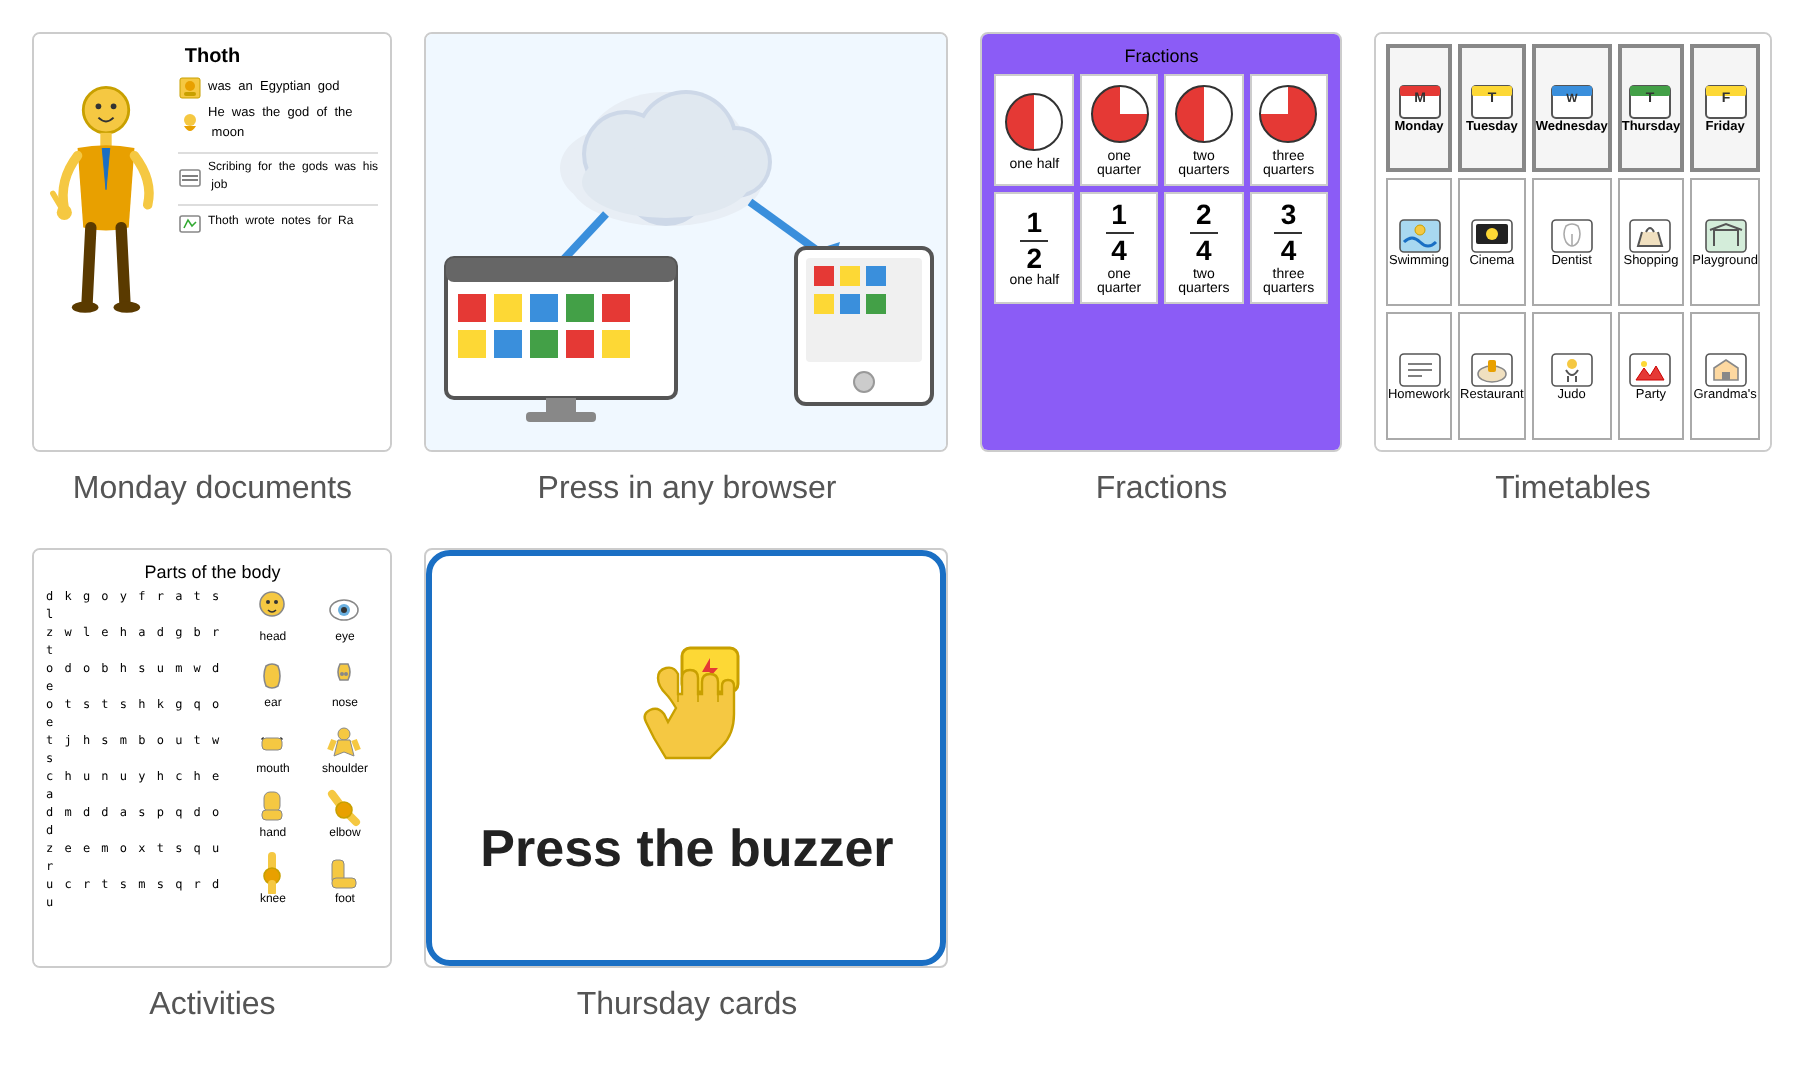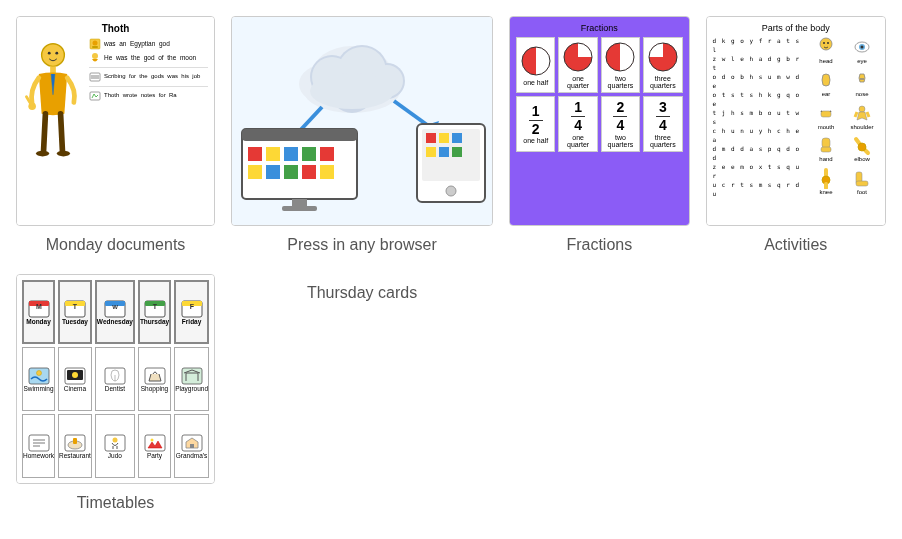--- a/index.html
+++ b/index.html
@@ -386,20 +386,156 @@
               <span>3</span><br>
               <div style="border-top:1.5px solid #333;width:14px;margin:1px auto;"></div>
               <span>4</span>
             </div>
             <span>three<br>quarters</span>
           </div>
         </div>
       </div>
     </div>
     <div class="card-label">Fractions</div>
+  </div>
+
+  <div class="card">
+    <div class="card-image">
+      <div style="width:100%;height:100%;padding:5px;background:#fff;">
+
+        <div style="display:grid;grid-template-columns:repeat(5,1fr);grid-template-rows:repeat(3,1fr);gap:3px;height:100%;">
+
+          <div style="border:2px solid #888;background:#f5f5f5;display:flex;flex-direction:column;align-items:center;justify-content:center;font-size:6.5px;font-weight:bold;">
+            <svg width="22" height="18" viewBox="0 0 22 18">
+                <rect x="1" y="1" width="20" height="16" rx="2" fill="#fff" stroke="#555" stroke-width="1"></rect>
+                <rect x="1" y="1" width="20" height="5" rx="1" fill="#e53935"></rect>
+                <text x="11" y="9" text-anchor="middle" font-size="7" fill="#333">M</text>
+              </svg>
+            <span>Monday</span>
+          </div>
+          <div style="border:2px solid #888;background:#f5f5f5;display:flex;flex-direction:column;align-items:center;justify-content:center;font-size:6.5px;font-weight:bold;">
+            <svg width="22" height="18" viewBox="0 0 22 18">
+                <rect x="1" y="1" width="20" height="16" rx="2" fill="#fff" stroke="#555" stroke-width="1"></rect>
+                <rect x="1" y="1" width="20" height="5" rx="1" fill="#fdd835"></rect>
+                <text x="11" y="9" text-anchor="middle" font-size="7" fill="#333">T</text>
+              </svg>
+            <span>Tuesday</span>
+          </div>
+          <div style="border:2px solid #888;background:#f5f5f5;display:flex;flex-direction:column;align-items:center;justify-content:center;font-size:6.5px;font-weight:bold;">
+            <svg width="22" height="18" viewBox="0 0 22 18">
+                <rect x="1" y="1" width="20" height="16" rx="2" fill="#fff" stroke="#555" stroke-width="1"></rect>
+                <rect x="1" y="1" width="20" height="5" rx="1" fill="#3a8fdc"></rect>
+                <text x="11" y="9" text-anchor="middle" font-size="6" fill="#333">W</text>
+              </svg>
+            <span>Wednesday</span>
+          </div>
+          <div style="border:2px solid #888;background:#f5f5f5;display:flex;flex-direction:column;align-items:center;justify-content:center;font-size:6.5px;font-weight:bold;">
+            <svg width="22" height="18" viewBox="0 0 22 18">
+                <rect x="1" y="1" width="20" height="16" rx="2" fill="#fff" stroke="#555" stroke-width="1"></rect>
+                <rect x="1" y="1" width="20" height="5" rx="1" fill="#43a047"></rect>
+                <text x="11" y="9" text-anchor="middle" font-size="7" fill="#333">T</text>
+              </svg>
+            <span>Thursday</span>
+          </div>
+          <div style="border:2px solid #888;background:#f5f5f5;display:flex;flex-direction:column;align-items:center;justify-content:center;font-size:6.5px;font-weight:bold;">
+            <svg width="22" height="18" viewBox="0 0 22 18">
+                <rect x="1" y="1" width="20" height="16" rx="2" fill="#fff" stroke="#555" stroke-width="1"></rect>
+                <rect x="1" y="1" width="20" height="5" rx="1" fill="#fdd835"></rect>
+                <text x="11" y="9" text-anchor="middle" font-size="7" fill="#333">F</text>
+              </svg>
+            <span>Friday</span>
+          </div>
+
+          <div style="border:1px solid #aaa;display:flex;flex-direction:column;align-items:center;justify-content:center;font-size:6.5px;text-align:center;">
+            <svg width="22" height="18" viewBox="0 0 22 18">
+                <rect x="1" y="1" width="20" height="16" rx="2" fill="#a8d8f0" stroke="#555" stroke-width="0.8"></rect>
+                <path d="M3 12 Q7 8 11 12 Q15 16 19 12" stroke="#1a6fc4" stroke-width="1.5" fill="none"></path>
+                <circle cx="11" cy="6" r="2.5" fill="#f5c842" stroke="#c8a000" stroke-width="0.5"></circle>
+              </svg>
+            <span>Swimming</span>
+          </div>
+          <div style="border:1px solid #aaa;display:flex;flex-direction:column;align-items:center;justify-content:center;font-size:6.5px;text-align:center;">
+            <svg width="22" height="18" viewBox="0 0 22 18">
+                <rect x="1" y="1" width="20" height="16" rx="2" fill="#fff" stroke="#555" stroke-width="0.8"></rect>
+                <rect x="3" y="3" width="16" height="10" rx="1" fill="#222"></rect>
+                <circle cx="11" cy="8" r="3" fill="#fdd835"></circle>
+              </svg>
+            <span>Cinema</span>
+          </div>
+          <div style="border:1px solid #aaa;display:flex;flex-direction:column;align-items:center;justify-content:center;font-size:6.5px;text-align:center;">
+            <svg width="22" height="18" viewBox="0 0 22 18">
+                <rect x="1" y="1" width="20" height="16" rx="2" fill="#fff" stroke="#555" stroke-width="0.8"></rect>
+                <path d="M8 4 Q11 2 14 4 Q16 8 14 12 Q11 16 8 12 Q6 8 8 4Z" fill="#fff" stroke="#aaa" stroke-width="0.8"></path>
+                <path d="M11 8 L11 14" stroke="#aaa" stroke-width="0.8"></path>
+              </svg>
+            <span>Dentist</span>
+          </div>
+          <div style="border:1px solid #aaa;display:flex;flex-direction:column;align-items:center;justify-content:center;font-size:6.5px;text-align:center;">
+            <svg width="22" height="18" viewBox="0 0 22 18">
+                <rect x="1" y="1" width="20" height="16" rx="2" fill="#fff" stroke="#555" stroke-width="0.8"></rect>
+                <path d="M7 7 L5 14 L17 14 L15 7" stroke="#555" stroke-width="1" fill="#f0e0c0"></path>
+                <path d="M9 7 Q11 3 13 7" stroke="#555" stroke-width="1" fill="none"></path>
+              </svg>
+            <span>Shopping</span>
+          </div>
+          <div style="border:1px solid #aaa;display:flex;flex-direction:column;align-items:center;justify-content:center;font-size:6.5px;text-align:center;">
+            <svg width="22" height="18" viewBox="0 0 22 18">
+                <rect x="1" y="1" width="20" height="16" rx="2" fill="#d4edda" stroke="#555" stroke-width="0.8"></rect>
+                <path d="M5 14 L5 6 L17 6 L17 14" stroke="#555" stroke-width="1" fill="none"></path>
+                <path d="M3 6 L11 3 L19 6" stroke="#555" stroke-width="1" fill="none"></path>
+              </svg>
+            <span>Playground</span>
+          </div>
+
+          <div style="border:1px solid #aaa;display:flex;flex-direction:column;align-items:center;justify-content:center;font-size:6.5px;text-align:center;">
+            <svg width="22" height="18" viewBox="0 0 22 18">
+                <rect x="1" y="1" width="20" height="16" rx="2" fill="#fff" stroke="#555" stroke-width="0.8"></rect>
+                <line x1="5" y1="6" x2="17" y2="6" stroke="#555" stroke-width="0.8"></line>
+                <line x1="5" y1="9" x2="17" y2="9" stroke="#555" stroke-width="0.8"></line>
+                <line x1="5" y1="12" x2="12" y2="12" stroke="#555" stroke-width="0.8"></line>
+              </svg>
+            <span>Homework</span>
+          </div>
+          <div style="border:1px solid #aaa;display:flex;flex-direction:column;align-items:center;justify-content:center;font-size:6.5px;text-align:center;">
+            <svg width="22" height="18" viewBox="0 0 22 18">
+                <rect x="1" y="1" width="20" height="16" rx="2" fill="#fff" stroke="#555" stroke-width="0.8"></rect>
+                <ellipse cx="11" cy="11" rx="7" ry="4" fill="#f0e0c0" stroke="#888" stroke-width="0.8"></ellipse>
+                <rect x="9" y="4" width="4" height="6" rx="1" fill="#e8a000"></rect>
+              </svg>
+            <span>Restaurant</span>
+          </div>
+          <div style="border:1px solid #aaa;display:flex;flex-direction:column;align-items:center;justify-content:center;font-size:6.5px;text-align:center;">
+            <svg width="22" height="18" viewBox="0 0 22 18">
+                <rect x="1" y="1" width="20" height="16" rx="2" fill="#fff" stroke="#555" stroke-width="0.8"></rect>
+                <circle cx="11" cy="6" r="2.5" fill="#f5c842"></circle>
+                <path d="M8 9 Q11 14 14 9" stroke="#555" stroke-width="1" fill="none"></path>
+                <path d="M9 12 L9 15 M13 12 L13 15" stroke="#555" stroke-width="1"></path>
+              </svg>
+            <span>Judo</span>
+          </div>
+          <div style="border:1px solid #aaa;display:flex;flex-direction:column;align-items:center;justify-content:center;font-size:6.5px;text-align:center;">
+            <svg width="22" height="18" viewBox="0 0 22 18">
+                <rect x="1" y="1" width="20" height="16" rx="2" fill="#fff" stroke="#555" stroke-width="0.8"></rect>
+                <path d="M4 14 L8 8 L11 12 L14 7 L18 14Z" fill="#e53935" stroke="#c00" stroke-width="0.5"></path>
+                <circle cx="8" cy="6" r="1.5" fill="#fdd835"></circle>
+              </svg>
+            <span>Party</span>
+          </div>
+          <div style="border:1px solid #aaa;display:flex;flex-direction:column;align-items:center;justify-content:center;font-size:6.5px;text-align:center;">
+            <svg width="22" height="18" viewBox="0 0 22 18">
+                <rect x="1" y="1" width="20" height="16" rx="2" fill="#fff" stroke="#555" stroke-width="0.8"></rect>
+                <path d="M5 14 L5 8 L11 4 L17 8 L17 14Z" fill="#fdd8a0" stroke="#888" stroke-width="0.8"></path>
+                <rect x="9" y="10" width="4" height="4" fill="#888"></rect>
+              </svg>
+            <span>Grandma's</span>
+          </div>
+        </div>
+      </div>
+    </div>
+    <div class="card-label">Timetables</div>
   </div>
 
   <div class="card">
     <div class="card-image">
       <div class="activities-inner">
         <div class="act-title">Parts of the body</div>
         <div class="act-content">
           <div class="wordsearch">
             <div>d k g o y f r a t s l</div>
             <div>z w l e h a d g b r t</div>
@@ -491,151 +627,34 @@
             </div>
           </div>
         </div>
       </div>
     </div>
     <div class="card-label">Activities</div>
   </div>
 
   <div class="card">
     <div class="card-image">
-      <div style="width:100%;height:100%;padding:5px;background:#fff;">
-
-        <div style="display:grid;grid-template-columns:repeat(5,1fr);grid-template-rows:repeat(3,1fr);gap:3px;height:100%;">
-
-          <div style="border:2px solid #888;background:#f5f5f5;display:flex;flex-direction:column;align-items:center;justify-content:center;font-size:6.5px;font-weight:bold;">
-            <svg width="22" height="18" viewBox="0 0 22 18">
-                <rect x="1" y="1" width="20" height="16" rx="2" fill="#fff" stroke="#555" stroke-width="1"></rect>
-                <rect x="1" y="1" width="20" height="5" rx="1" fill="#e53935"></rect>
-                <text x="11" y="9" text-anchor="middle" font-size="7" fill="#333">M</text>
-              </svg>
-            <span>Monday</span>
-          </div>
-          <div style="border:2px solid #888;background:#f5f5f5;display:flex;flex-direction:column;align-items:center;justify-content:center;font-size:6.5px;font-weight:bold;">
-            <svg width="22" height="18" viewBox="0 0 22 18">
-                <rect x="1" y="1" width="20" height="16" rx="2" fill="#fff" stroke="#555" stroke-width="1"></rect>
-                <rect x="1" y="1" width="20" height="5" rx="1" fill="#fdd835"></rect>
-                <text x="11" y="9" text-anchor="middle" font-size="7" fill="#333">T</text>
-              </svg>
-            <span>Tuesday</span>
-          </div>
-          <div style="border:2px solid #888;background:#f5f5f5;display:flex;flex-direction:column;align-items:center;justify-content:center;font-size:6.5px;font-weight:bold;">
-            <svg width="22" height="18" viewBox="0 0 22 18">
-                <rect x="1" y="1" width="20" height="16" rx="2" fill="#fff" stroke="#555" stroke-width="1"></rect>
-                <rect x="1" y="1" width="20" height="5" rx="1" fill="#3a8fdc"></rect>
-                <text x="11" y="9" text-anchor="middle" font-size="6" fill="#333">W</text>
-              </svg>
-            <span>Wednesday</span>
-          </div>
-          <div style="border:2px solid #888;background:#f5f5f5;display:flex;flex-direction:column;align-items:center;justify-content:center;font-size:6.5px;font-weight:bold;">
-            <svg width="22" height="18" viewBox="0 0 22 18">
-                <rect x="1" y="1" width="20" height="16" rx="2" fill="#fff" stroke="#555" stroke-width="1"></rect>
-                <rect x="1" y="1" width="20" height="5" rx="1" fill="#43a047"></rect>
-                <text x="11" y="9" text-anchor="middle" font-size="7" fill="#333">T</text>
-              </svg>
-            <span>Thursday</span>
-          </div>
-          <div style="border:2px solid #888;background:#f5f5f5;display:flex;flex-direction:column;align-items:center;justify-content:center;font-size:6.5px;font-weight:bold;">
-            <svg width="22" height="18" viewBox="0 0 22 18">
-                <rect x="1" y="1" width="20" height="16" rx="2" fill="#fff" stroke="#555" stroke-width="1"></rect>
-                <rect x="1" y="1" width="20" height="5" rx="1" fill="#fdd835"></rect>
-                <text x="11" y="9" text-anchor="middle" font-size="7" fill="#333">F</text>
-              </svg>
-            <span>Friday</span>
-          </div>
-
-          <div style="border:1px solid #aaa;display:flex;flex-direction:column;align-items:center;justify-content:center;font-size:6.5px;text-align:center;">
-            <svg width="22" height="18" viewBox="0 0 22 18">
-                <rect x="1" y="1" width="20" height="16" rx="2" fill="#a8d8f0" stroke="#555" stroke-width="0.8"></rect>
-                <path d="M3 12 Q7 8 11 12 Q15 16 19 12" stroke="#1a6fc4" stroke-width="1.5" fill="none"></path>
-                <circle cx="11" cy="6" r="2.5" fill="#f5c842" stroke="#c8a000" stroke-width="0.5"></circle>
-              </svg>
-            <span>Swimming</span>
-          </div>
-          <div style="border:1px solid #aaa;display:flex;flex-direction:column;align-items:center;justify-content:center;font-size:6.5px;text-align:center;">
-            <svg width="22" height="18" viewBox="0 0 22 18">
-                <rect x="1" y="1" width="20" height="16" rx="2" fill="#fff" stroke="#555" stroke-width="0.8"></rect>
-                <rect x="3" y="3" width="16" height="10" rx="1" fill="#222"></rect>
-                <circle cx="11" cy="8" r="3" fill="#fdd835"></circle>
-              </svg>
-            <span>Cinema</span>
-          </div>
-          <div style="border:1px solid #aaa;display:flex;flex-direction:column;align-items:center;justify-content:center;font-size:6.5px;text-align:center;">
-            <svg width="22" height="18" viewBox="0 0 22 18">
-                <rect x="1" y="1" width="20" height="16" rx="2" fill="#fff" stroke="#555" stroke-width="0.8"></rect>
-                <path d="M8 4 Q11 2 14 4 Q16 8 14 12 Q11 16 8 12 Q6 8 8 4Z" fill="#fff" stroke="#aaa" stroke-width="0.8"></path>
-                <path d="M11 8 L11 14" stroke="#aaa" stroke-width="0.8"></path>
-              </svg>
-            <span>Dentist</span>
-          </div>
-          <div style="border:1px solid #aaa;display:flex;flex-direction:column;align-items:center;justify-content:center;font-size:6.5px;text-align:center;">
-            <svg width="22" height="18" viewBox="0 0 22 18">
-                <rect x="1" y="1" width="20" height="16" rx="2" fill="#fff" stroke="#555" stroke-width="0.8"></rect>
-                <path d="M7 7 L5 14 L17 14 L15 7" stroke="#555" stroke-width="1" fill="#f0e0c0"></path>
-                <path d="M9 7 Q11 3 13 7" stroke="#555" stroke-width="1" fill="none"></path>
-              </svg>
-            <span>Shopping</span>
-          </div>
-          <div style="border:1px solid #aaa;display:flex;flex-direction:column;align-items:center;justify-content:center;font-size:6.5px;text-align:center;">
-            <svg width="22" height="18" viewBox="0 0 22 18">
-                <rect x="1" y="1" width="20" height="16" rx="2" fill="#d4edda" stroke="#555" stroke-width="0.8"></rect>
-                <path d="M5 14 L5 6 L17 6 L17 14" stroke="#555" stroke-width="1" fill="none"></path>
-                <path d="M3 6 L11 3 L19 6" stroke="#555" stroke-width="1" fill="none"></path>
-              </svg>
-            <span>Playground</span>
-          </div>
-
-          <div style="border:1px solid #aaa;display:flex;flex-direction:column;align-items:center;justify-content:center;font-size:6.5px;text-align:center;">
-            <svg width="22" height="18" viewBox="0 0 22 18">
-                <rect x="1" y="1" width="20" height="16" rx="2" fill="#fff" stroke="#555" stroke-width="0.8"></rect>
-                <line x1="5" y1="6" x2="17" y2="6" stroke="#555" stroke-width="0.8"></line>
-                <line x1="5" y1="9" x2="17" y2="9" stroke="#555" stroke-width="0.8"></line>
-                <line x1="5" y1="12" x2="12" y2="12" stroke="#555" stroke-width="0.8"></line>
-              </svg>
-            <span>Homework</span>
-          </div>
-          <div style="border:1px solid #aaa;display:flex;flex-direction:column;align-items:center;justify-content:center;font-size:6.5px;text-align:center;">
-            <svg width="22" height="18" viewBox="0 0 22 18">
-                <rect x="1" y="1" width="20" height="16" rx="2" fill="#fff" stroke="#555" stroke-width="0.8"></rect>
-                <ellipse cx="11" cy="11" rx="7" ry="4" fill="#f0e0c0" stroke="#888" stroke-width="0.8"></ellipse>
-                <rect x="9" y="4" width="4" height="6" rx="1" fill="#e8a000"></rect>
-              </svg>
-            <span>Restaurant</span>
-          </div>
-          <div style="border:1px solid #aaa;display:flex;flex-direction:column;align-items:center;justify-content:center;font-size:6.5px;text-align:center;">
-            <svg width="22" height="18" viewBox="0 0 22 18">
-                <rect x="1" y="1" width="20" height="16" rx="2" fill="#fff" stroke="#555" stroke-width="0.8"></rect>
-                <circle cx="11" cy="6" r="2.5" fill="#f5c842"></circle>
-                <path d="M8 9 Q11 14 14 9" stroke="#555" stroke-width="1" fill="none"></path>
-                <path d="M9 12 L9 15 M13 12 L13 15" stroke="#555" stroke-width="1"></path>
-              </svg>
-            <span>Judo</span>
-          </div>
-          <div style="border:1px solid #aaa;display:flex;flex-direction:column;align-items:center;justify-content:center;font-size:6.5px;text-align:center;">
-            <svg width="22" height="18" viewBox="0 0 22 18">
-                <rect x="1" y="1" width="20" height="16" rx="2" fill="#fff" stroke="#555" stroke-width="0.8"></rect>
-                <path d="M4 14 L8 8 L11 12 L14 7 L18 14Z" fill="#e53935" stroke="#c00" stroke-width="0.5"></path>
-                <circle cx="8" cy="6" r="1.5" fill="#fdd835"></circle>
-              </svg>
-            <span>Party</span>
-          </div>
-          <div style="border:1px solid #aaa;display:flex;flex-direction:column;align-items:center;justify-content:center;font-size:6.5px;text-align:center;">
-            <svg width="22" height="18" viewBox="0 0 22 18">
-                <rect x="1" y="1" width="20" height="16" rx="2" fill="#fff" stroke="#555" stroke-width="0.8"></rect>
-                <path d="M5 14 L5 8 L11 4 L17 8 L17 14Z" fill="#fdd8a0" stroke="#888" stroke-width="0.8"></path>
-                <rect x="9" y="10" width="4" height="4" fill="#888"></rect>
-              </svg>
-            <span>Grandma's</span>
-          </div>
-        </div>
+      <div class="display-card-inner">
+
+        <svg width="80" height="80" viewBox="0 0 80 80">
+
+          <rect x="38" y="5" width="28" height="22" rx="4" fill="#fdd835" stroke="#c8a000" stroke-width="1.5"></rect>
+          <rect x="40" y="7" width="24" height="18" rx="3" fill="#fdd835"></rect>
+
+          <path d="M52 10 L48 17 L52 17 L48 24 L56 15 L52 15 Z" fill="#e53935"></path>
+
+          <path d="M35 35 Q32 30 30 28 Q26 24 26 20 Q26 16 30 15 Q34 14 36 18 L36 28 L38 28 L38 20 Q38 16 42 16 Q46 16 46 20 L46 28 L48 28 L48 22 Q48 18 52 18 Q56 18 56 22 L56 28 L58 28 L58 24 Q58 21 61 21 Q64 21 64 24 L64 38 Q64 48 58 54 L52 60 L30 60 L24 50 L20 42 Q18 38 22 36 Q26 34 29 38 L31 42 Z" fill="#f5c842" stroke="#c8a000" stroke-width="1.2"></path>
+
+          <line x1="36" y1="28" x2="36" y2="32" stroke="#c8a000" stroke-width="0.8"></line>
+          <line x1="46" y1="28" x2="46" y2="32" stroke="#c8a000" stroke-width="0.8"></line>
+          <line x1="56" y1="28" x2="56" y2="32" stroke="#c8a000" stroke-width="0.8"></line>
+        </svg>
+        <div class="buzzer-text">Press the buzzer</div>
       </div>
     </div>
-    <div class="card-label">Timetables</div>
-  </div>
-
-  <div class="card">
     <div class="card-label">Thursday cards</div>
   </div>
 
 </div>
 
 </body></html>

